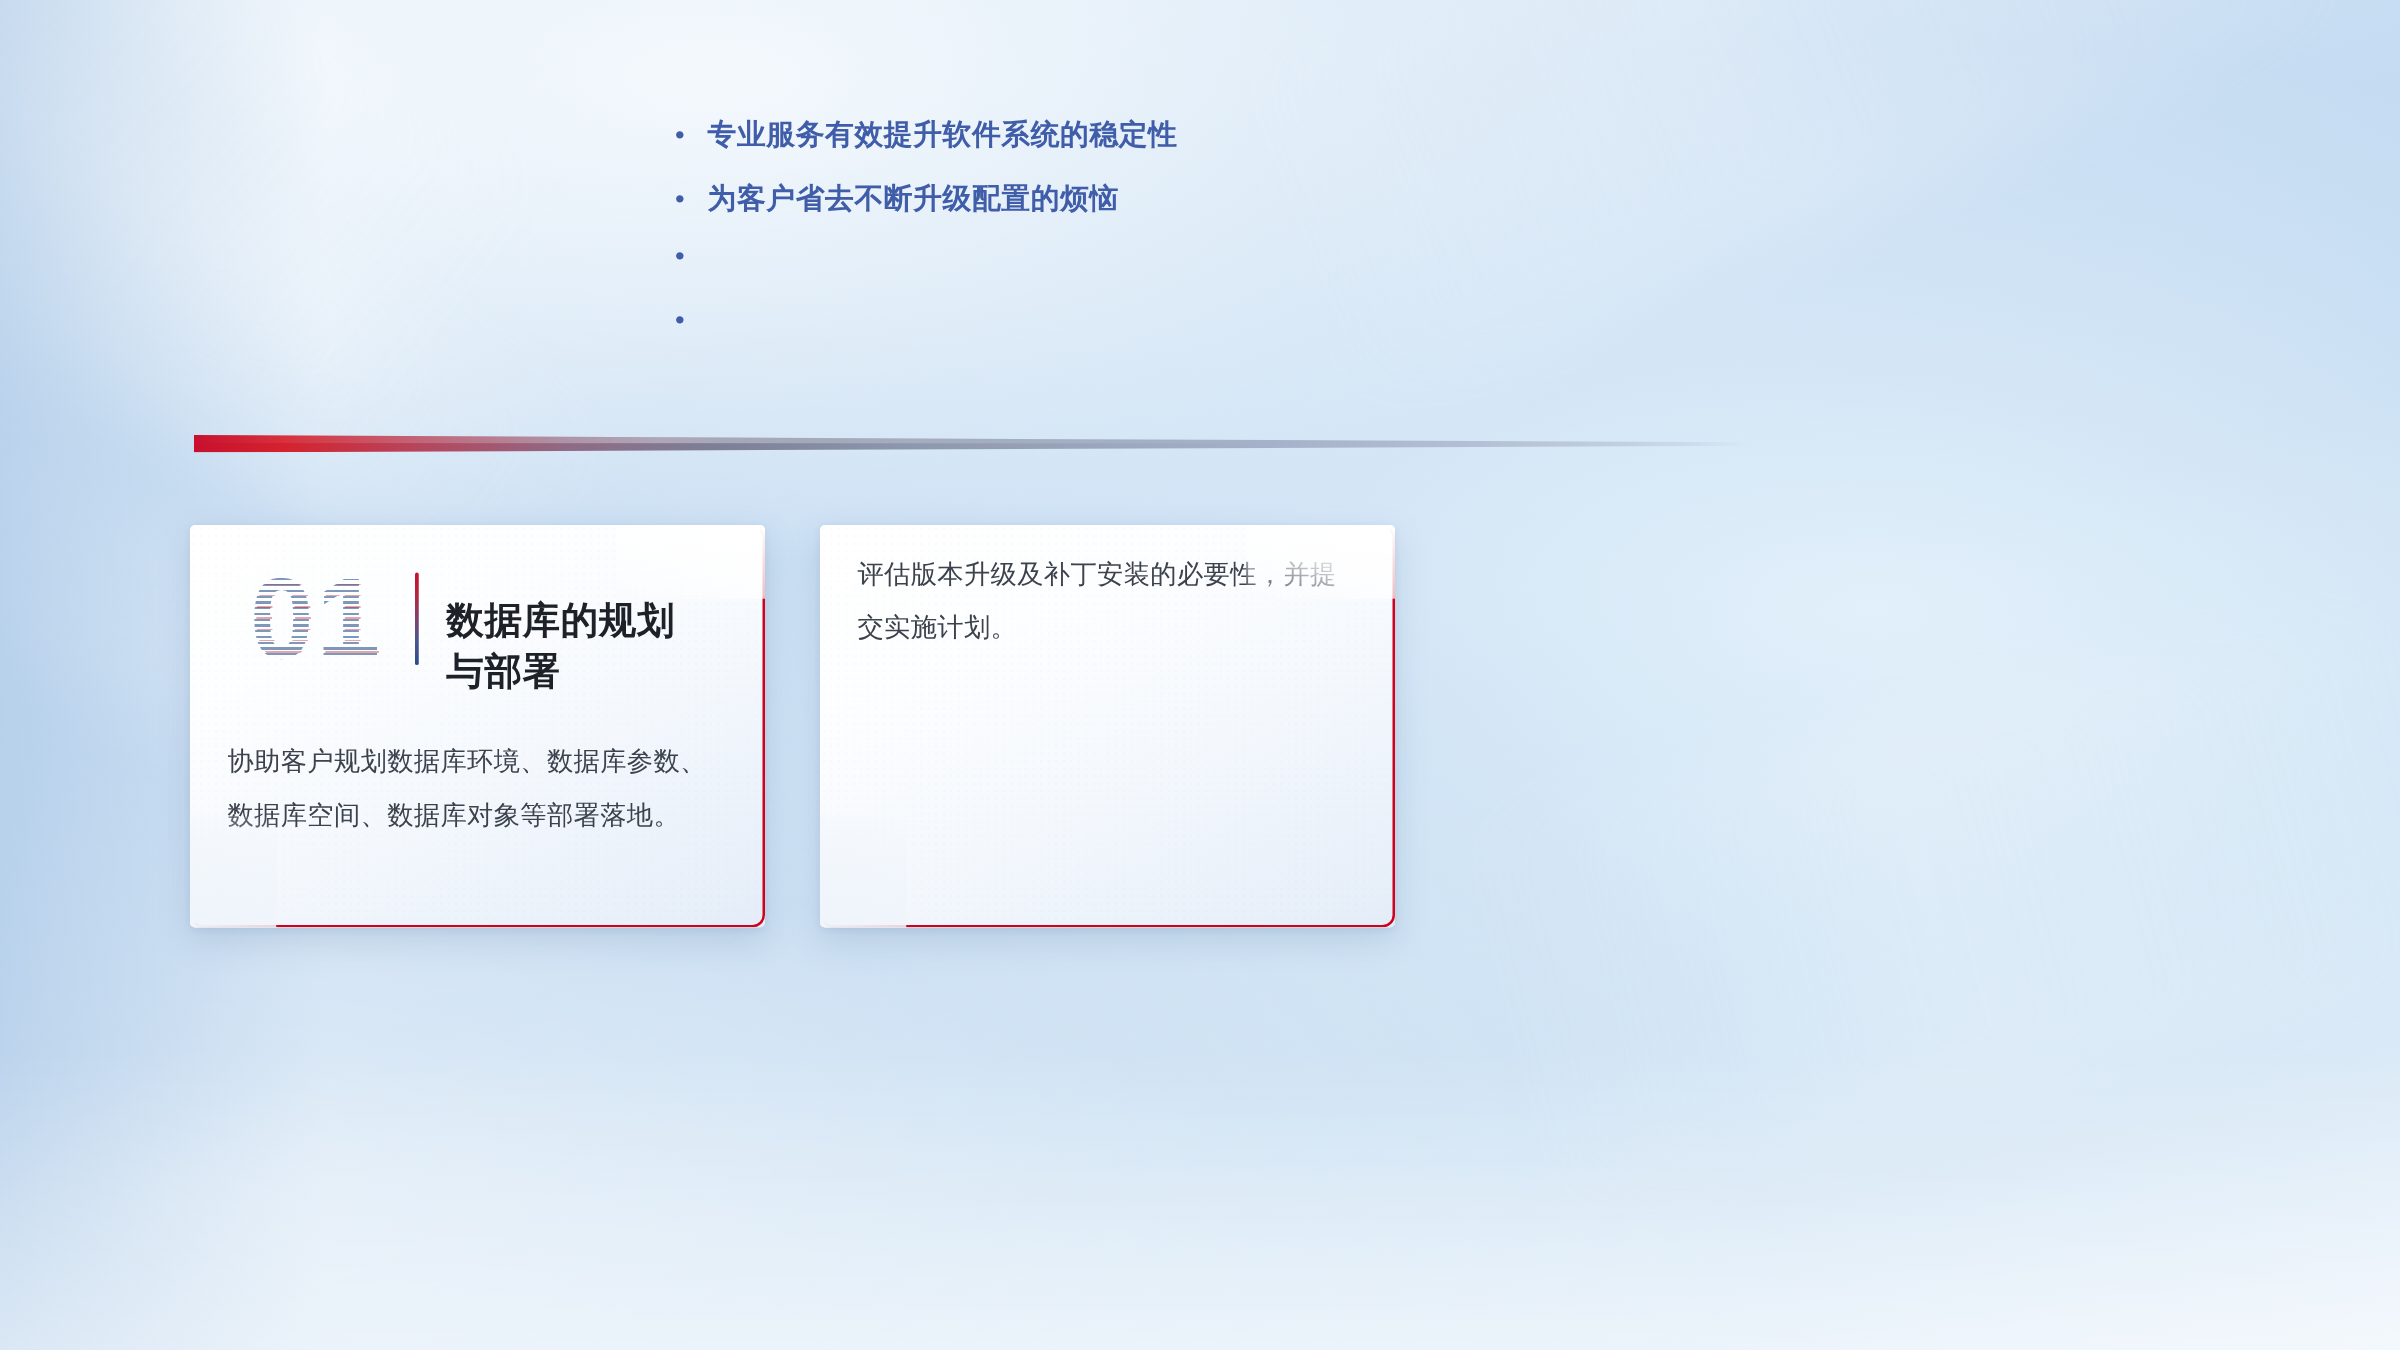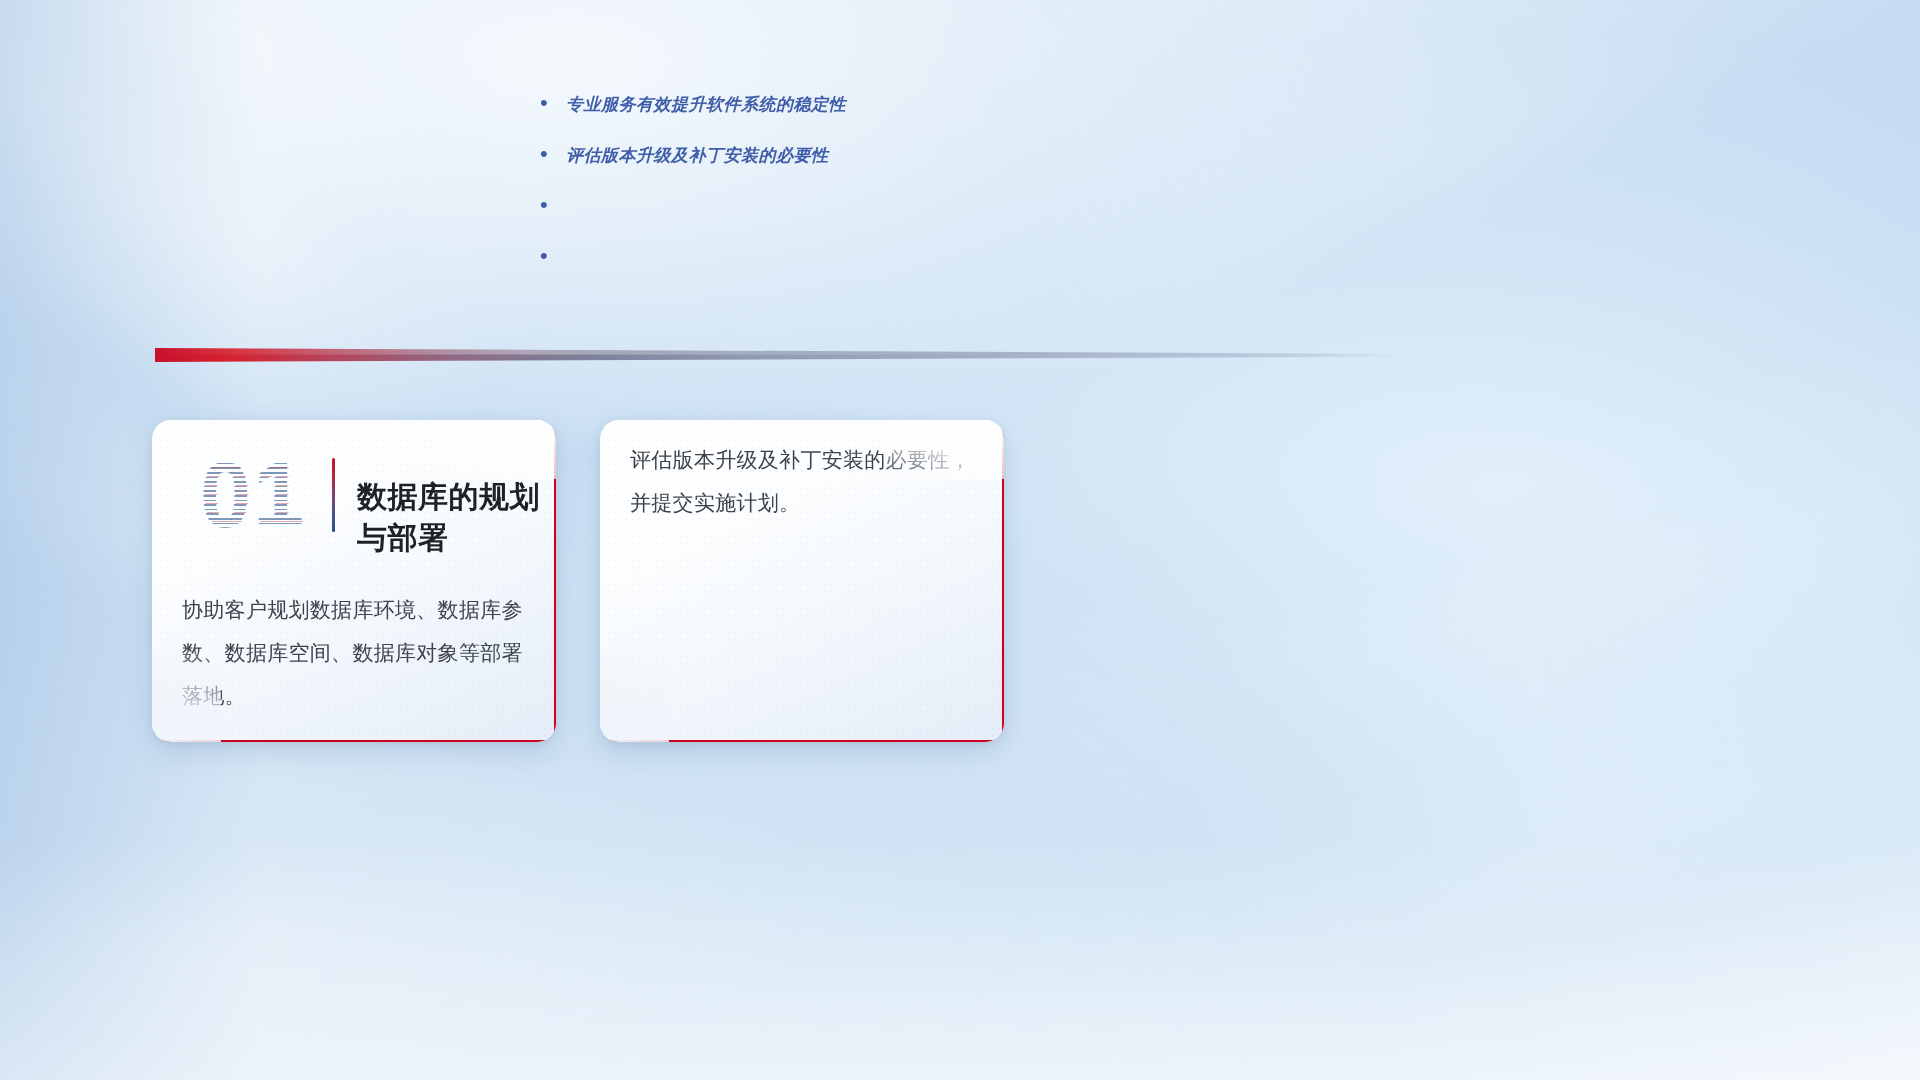--- a/index.html
+++ b/index.html
@@ -66,26 +66,25 @@
     height: 51px;
   }
   .bullet-dot {
     width: 26px;
     flex: 0 0 26px;
     color: #3f5da8;
     font-size: 22px;
     line-height: 1;
   }
   .bullet-text {
-    font-size: 17px;
+    font-size: 23px;
     letter-spacing: 0.5px;
     color: #3f5da8;
     font-weight: 600;
     white-space: nowrap;
-    font-style: italic;
   }
 
   
   #divider {
     position: absolute;
     left: 155px;
     top: 348px;
     width: 1245px;
     height: 14px;
     pointer-events: none;
@@ -116,23 +115,23 @@
   
   #cards {
     position: absolute;
     left: 152px;
     top: 420px;
     display: flex;
     gap: 44px;
   }
   .card {
     position: relative;
-    width: 404px;
+    width: 460px;
     height: 322px;
-    border-radius: 19px;
+    border-radius: 4px;
     background:
       linear-gradient(155deg, #ffffff 0%, #fdfeff 28%, #f4f8fd 60%, #eaf1fa 85%, #e4edf8 100%);
     box-shadow: 0 10px 26px rgba(70,105,150,0.18), 0 2px 6px rgba(70,105,150,0.10);
     overflow: hidden;
   }
   
   .card .accent {
     position: absolute;
     inset: 0;
     border-radius: 10px;
@@ -253,21 +252,21 @@
   <div class="edge-left"></div>
   <div class="edge-bottom"></div>
 
   <div id="bullets">
     <div class="bullet-row">
       <span class="bullet-dot">•</span>
       <span class="bullet-text">专业服务有效提升软件系统的稳定性</span>
     </div>
     <div class="bullet-row">
       <span class="bullet-dot">•</span>
-      <span class="bullet-text">评估版本升级及补丁安装的必要性</span>
+      <span class="bullet-text">为客户省去不断升级配置的烦恼</span>
     </div>
     <div class="bullet-row">
       <span class="bullet-dot">•</span>
     </div>
     <div class="bullet-row">
       <span class="bullet-dot">•</span>
     </div>
   </div>
 
   <div id="divider">

